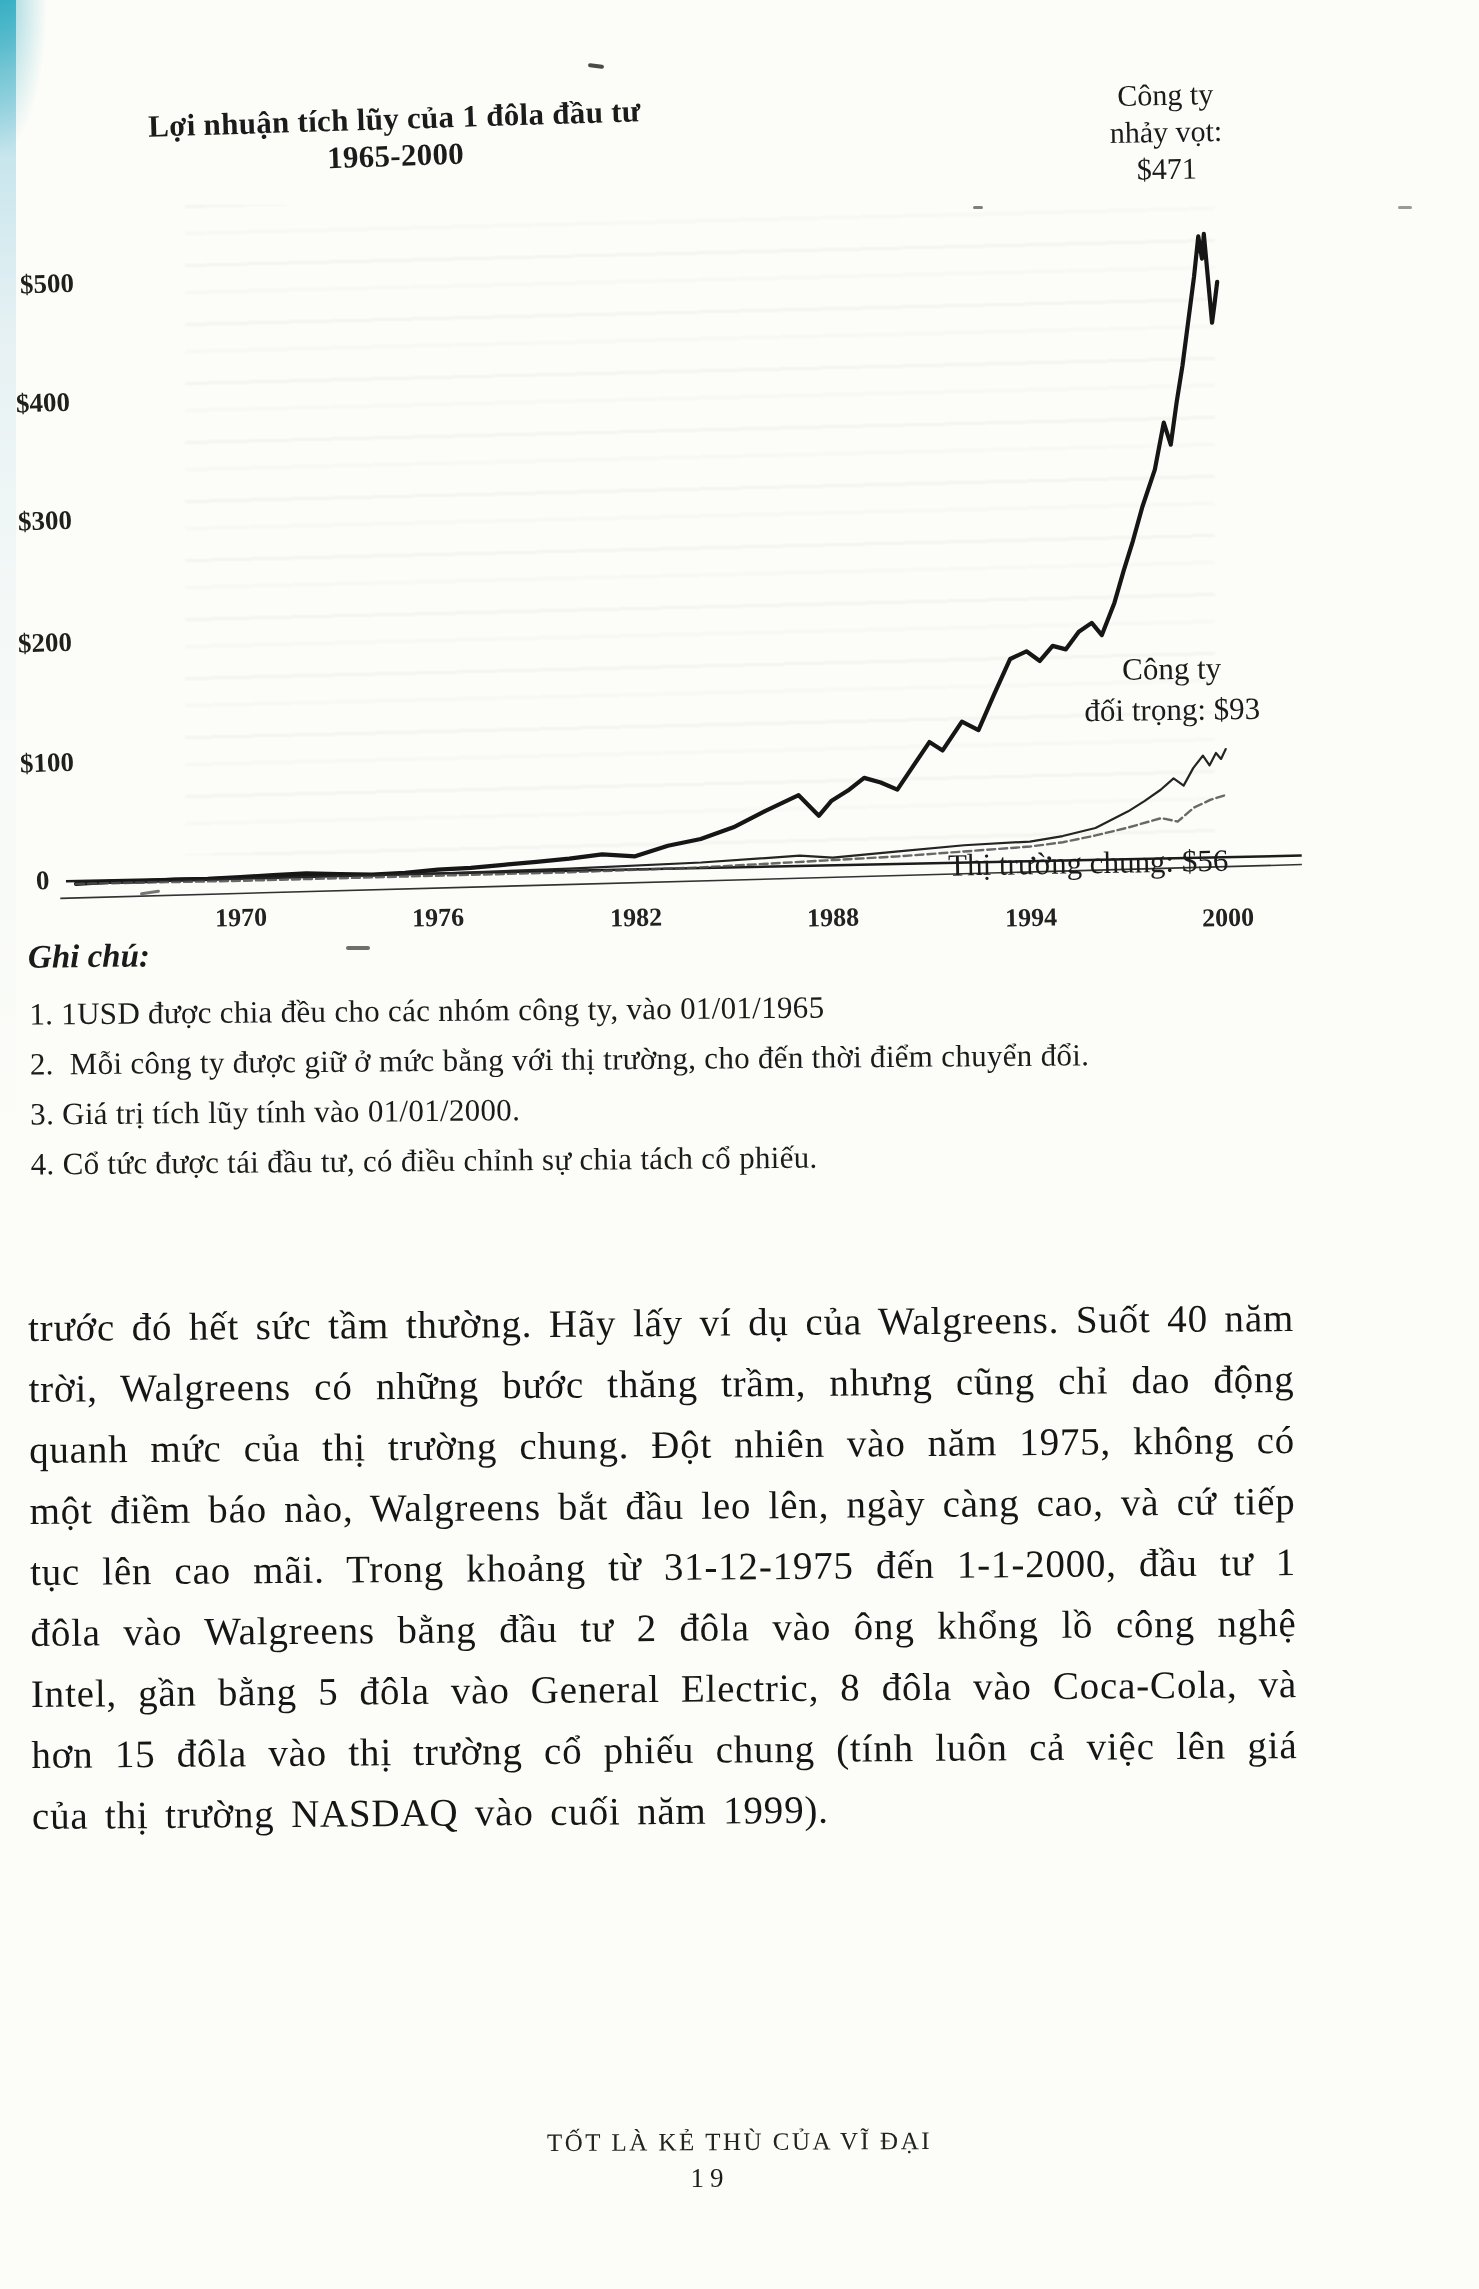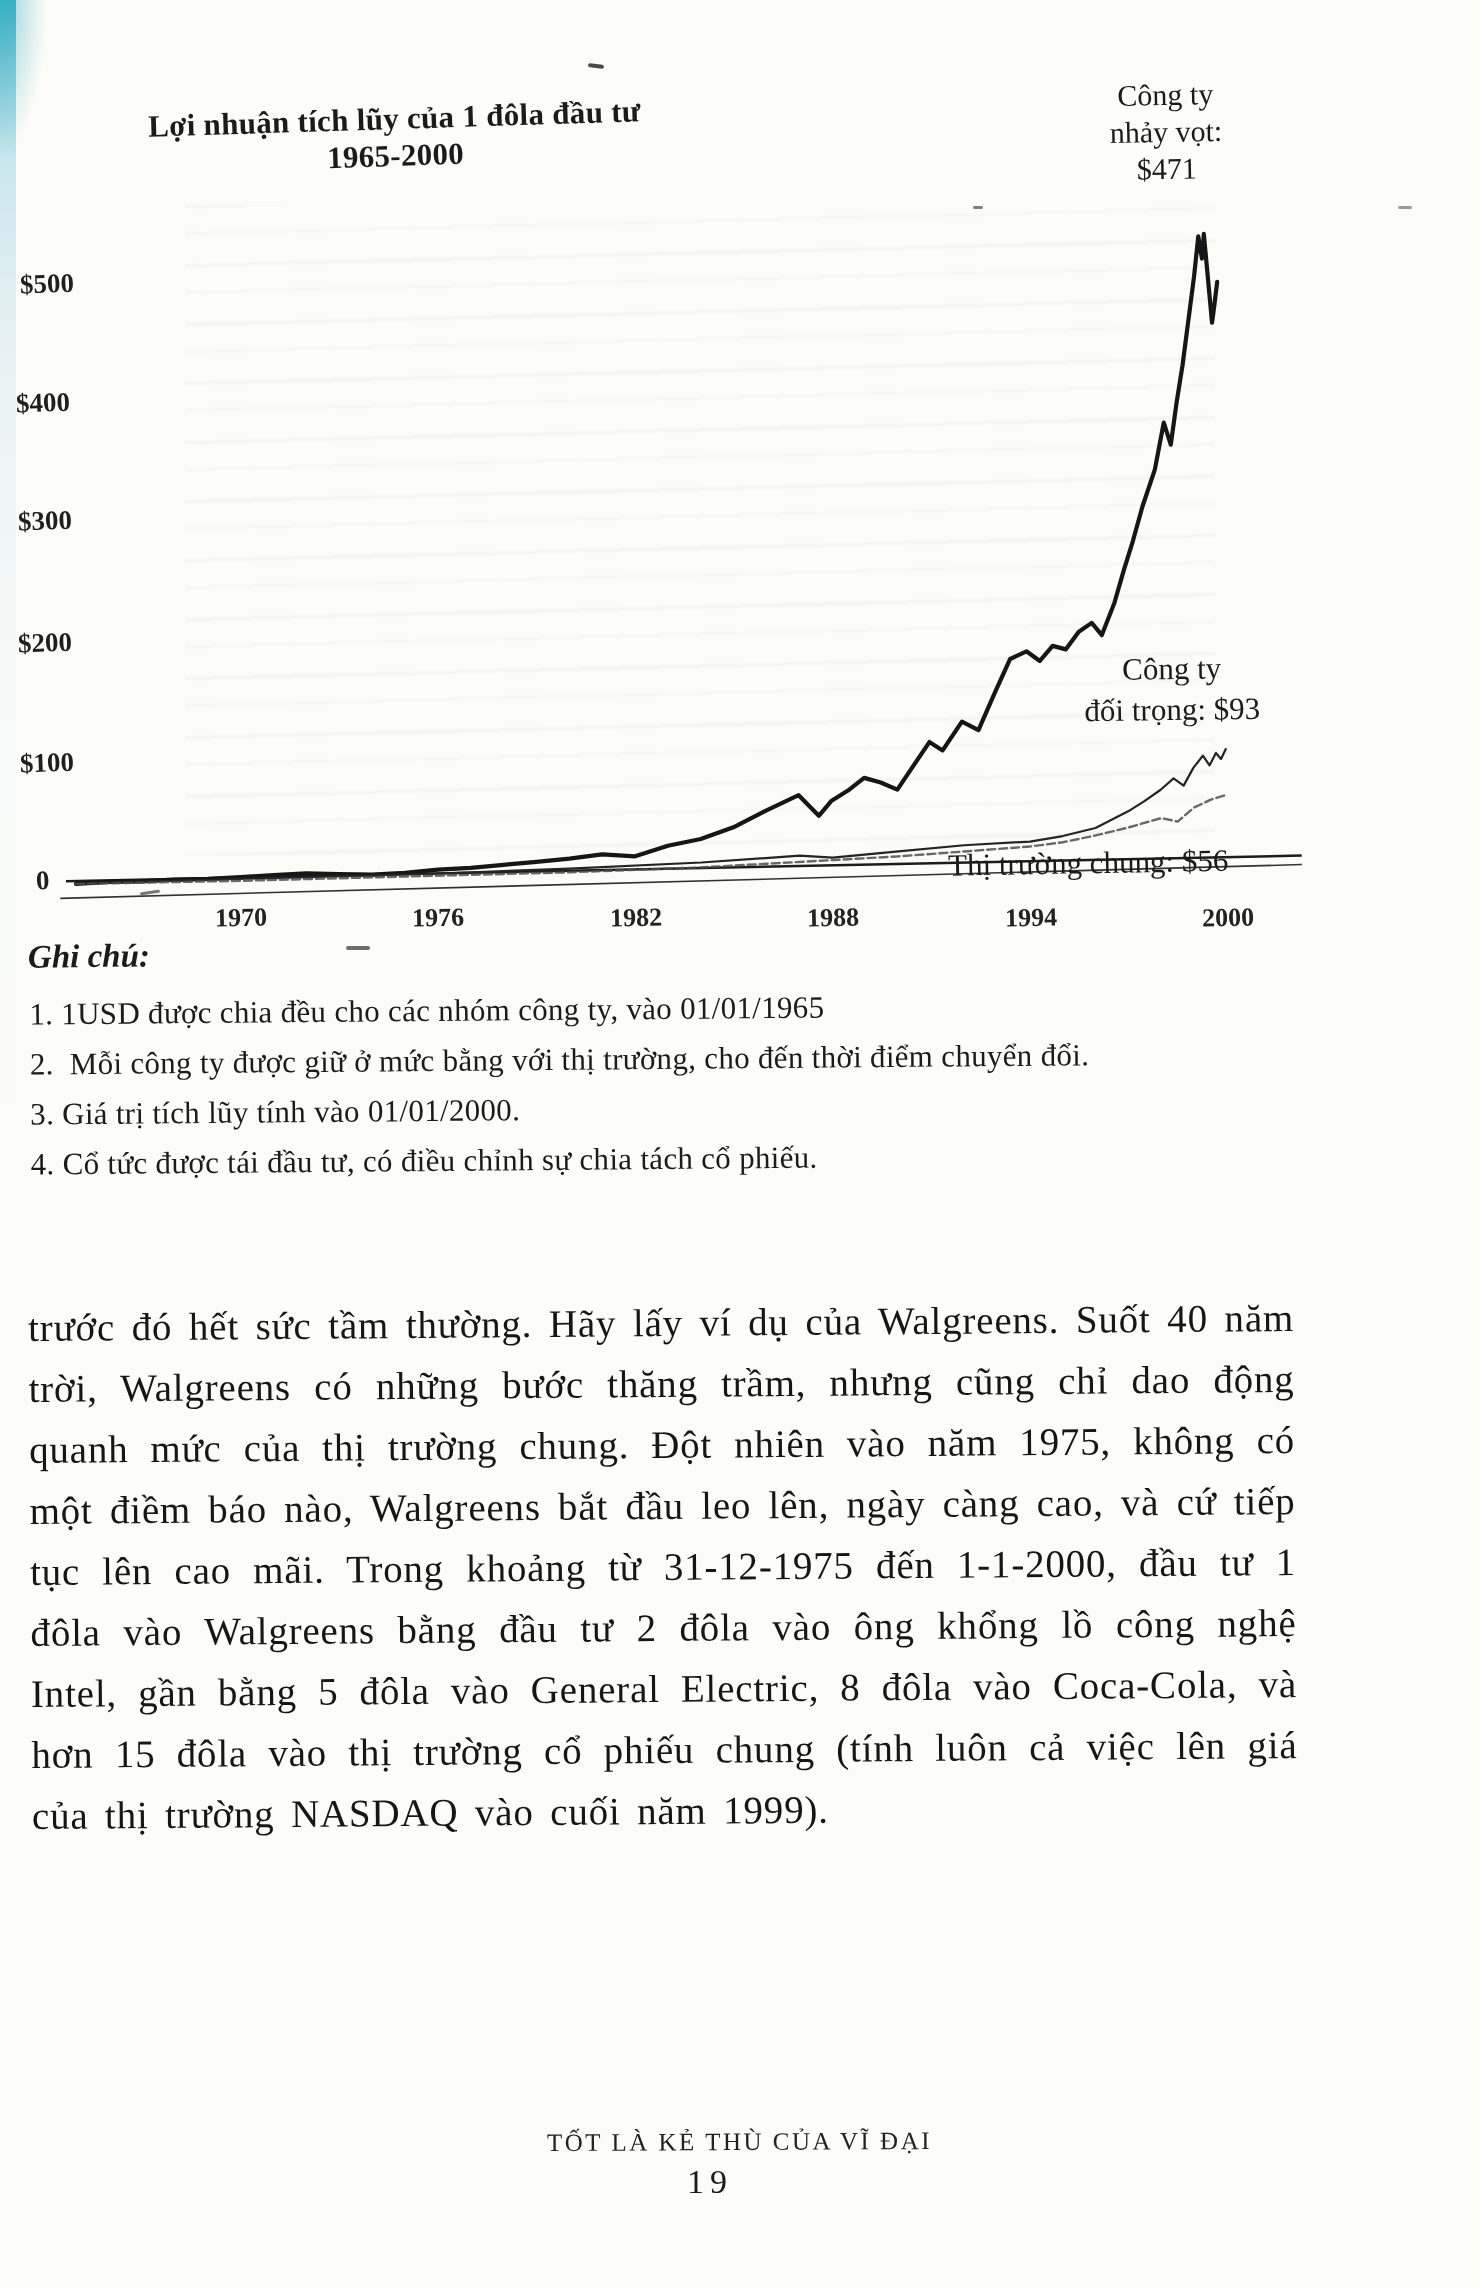--- a/index.html
+++ b/index.html
@@ -65,21 +65,21 @@
   
   .body-par{
     left:30px;top:1292px;width:1266px;
     font-size:39px;line-height:61px;text-align:justify;
     letter-spacing:.8px;word-spacing:6px;
     transform:rotate(-.45deg);color:#161616;
   }
 
   
   .footer-title{left:0;top:2128px;width:1479px;text-align:center;font-size:25px;letter-spacing:2.5px;transform:rotate(-.3deg);color:#222;}
-  .page-num{left:0;top:2163px;width:1420px;text-align:center;font-size:34px;letter-spacing:6px;}
+  .page-num{left:0;top:2163px;width:1420px;text-align:center;font-size:27px;letter-spacing:6px;}
 
   
   .artifact{background:#4a4a46;border-radius:2px;}
   .a1{left:588px;top:64px;width:16px;height:4px;transform:rotate(7deg);}
   .a2{left:973px;top:206px;width:10px;height:3px;opacity:.7;}
   .a3{left:346px;top:946px;width:24px;height:4px;opacity:.8;}
   .a4{left:140px;top:891px;width:20px;height:3px;opacity:.75;transform:rotate(-8deg);}
   .a5{left:1398px;top:206px;width:14px;height:3px;opacity:.55;}
 </style>
 </head>

